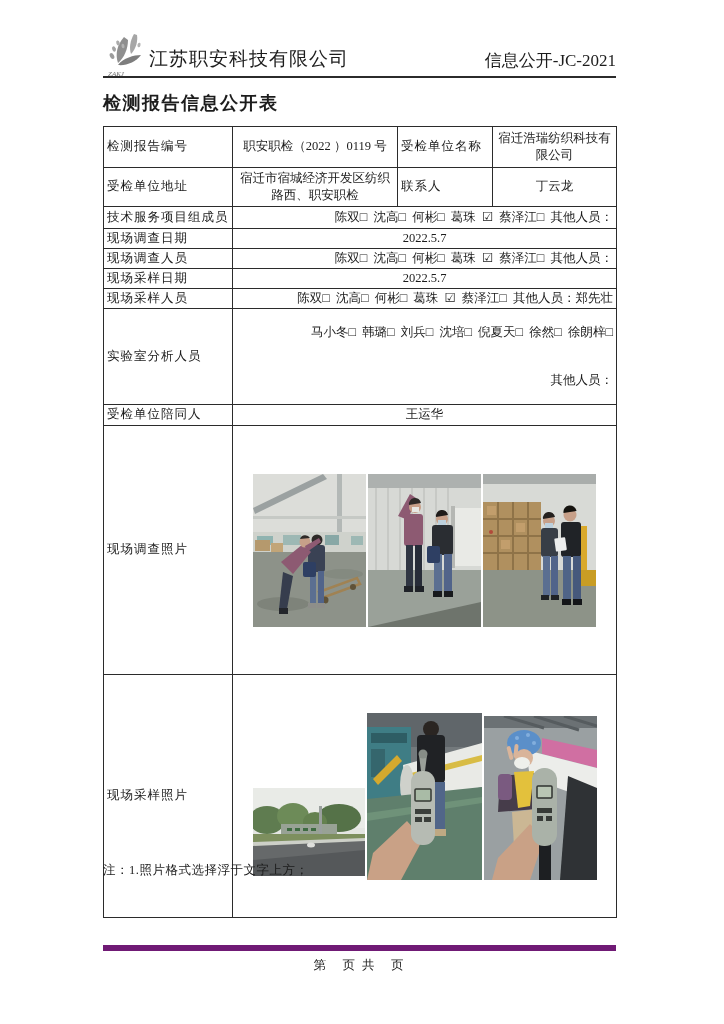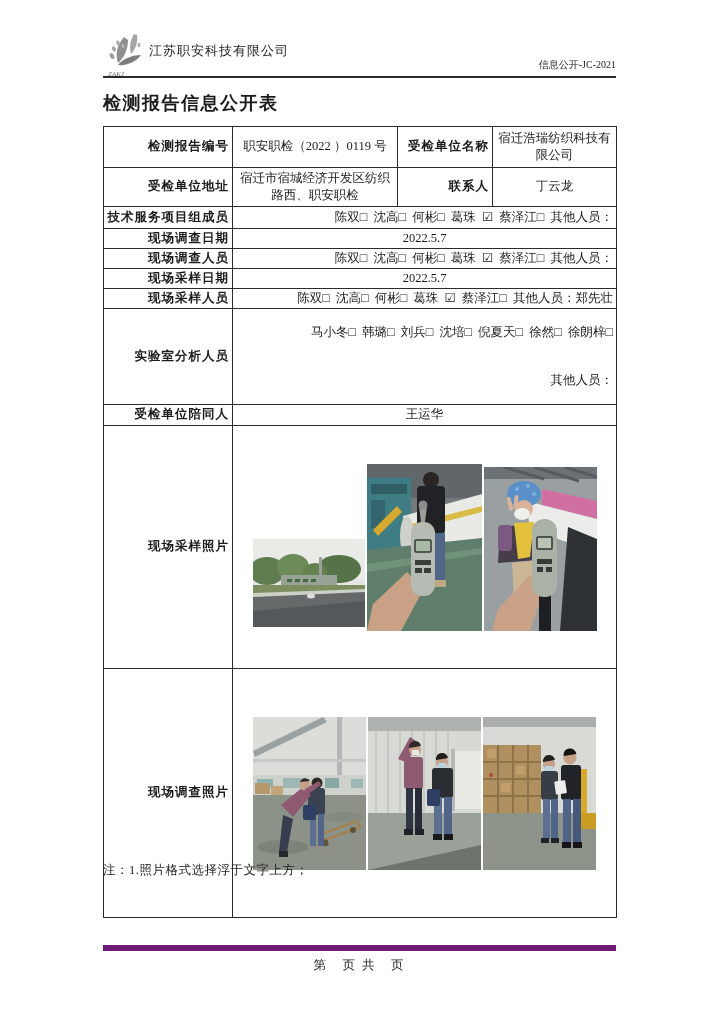--- a/index.html
+++ b/index.html
@@ -7,35 +7,35 @@
     width:724px;height:1024px;background:#ffffff;position:relative;overflow:hidden;
     font-family:"Liberation Serif","DejaVu Serif",serif;color:#1c1c1c;
   }
   .header{
     position:absolute;left:103px;top:30px;width:513px;height:46px;
     border-bottom:2px solid #2b2b2b;
     display:flex;justify-content:space-between;align-items:flex-end;
   }
   .brand{display:flex;align-items:flex-end;}
   .logo{width:46px;height:46px;position:relative;top:2px;}
-  .company-name{font-size:13px;letter-spacing:1px;padding-bottom:16px;}
-  .doc-code{font-size:10px;padding-bottom:4px;}
+  .company-name{font-size:19px;letter-spacing:1px;padding-bottom:4px;}
+  .doc-code{font-size:17px;padding-bottom:4px;}
   .page-title{
     position:absolute;left:103px;top:91px;width:513px;text-align:left;
     font-size:18px;font-weight:bold;letter-spacing:1.5px;
   }
   table.form{
     position:absolute;left:103px;top:126px;width:513px;
     border-collapse:collapse;table-layout:fixed;
   }
   table.form td{
     border:1px solid #2b2b2b;font-size:12.5px;line-height:1.4;
     padding:0 3px;vertical-align:middle;overflow:hidden;
   }
-  td.lbl{text-align:right;letter-spacing:1px;padding:0 1px;font-weight:bold;}
+  td.lbl{text-align:left;letter-spacing:1px;padding:0 1px;}
   td.ctr{text-align:center;}
   td.chk{padding-left:6px;word-spacing:3px;text-align:right;}
   .two-line{padding:15px 0;}
   .photo-strip{display:flex;justify-content:center;align-items:center;gap:2px;width:100%;}
   .photo-strip.bottom{align-items:flex-end;height:167px;}
   .photo{display:block;background:#eee;}
   .mb4{margin-bottom:4px;}
   .note{position:absolute;left:103px;top:862px;width:513px;font-size:12.5px;letter-spacing:0.5px;}
   .footer{
     position:absolute;left:103px;top:945px;width:513px;
@@ -109,105 +109,20 @@
   <tr>
     <td class="lbl" style="height:40px">实验室分析人员</td>
     <td class="chk" colspan="3">
       <div class="two-line">马小冬□ 韩璐□ 刘兵□ 沈培□ 倪夏天□ 徐然□ 徐朗梓□</div>
       <div class="two-line">其他人员：</div>
     </td>
   </tr>
   <tr>
     <td class="lbl" style="height:20px">受检单位陪同人</td>
     <td class="ctr" colspan="3">王运华</td>
-  </tr>
-
-  <tr>
-    <td class="lbl" style="height:242px">现场采样照片</td>
-    <td colspan="3">
-      <div class="photo-strip bottom">
-
-        <svg class="photo mb4" width="112" height="88" viewBox="0 0 112 88">
-          <rect width="112" height="88" fill="#e4e6e2"></rect>
-          <rect width="112" height="40" fill="#e9ebe7"></rect>
-          <ellipse cx="14" cy="32" rx="18" ry="14" fill="#5f7c50"></ellipse>
-          <ellipse cx="40" cy="28" rx="16" ry="13" fill="#6d8b58"></ellipse>
-          <ellipse cx="86" cy="30" rx="22" ry="14" fill="#557248"></ellipse>
-          <ellipse cx="62" cy="34" rx="12" ry="10" fill="#64814f"></ellipse>
-          <rect x="28" y="36" width="56" height="11" fill="#98a295"></rect>
-          <rect x="34" y="40" width="5" height="3" fill="#3e6b41"></rect>
-          <rect x="42" y="40" width="5" height="3" fill="#3e6b41"></rect>
-          <rect x="50" y="40" width="5" height="3" fill="#3e6b41"></rect>
-          <rect x="58" y="40" width="5" height="3" fill="#3e6b41"></rect>
-          <rect x="66" y="18" width="3" height="36" fill="#9aa09e"></rect>
-          <rect x="0" y="46" width="112" height="8" fill="#7d8f5e"></rect>
-          <polygon points="0,54 112,50 112,54 0,60" fill="#cdd0c8"></polygon>
-          <polygon points="0,58 112,53 112,88 0,88" fill="#66696a"></polygon>
-          <polygon points="0,72 112,62 112,88 0,88" fill="#55585a"></polygon>
-          <ellipse cx="58" cy="57" rx="4" ry="2.5" fill="#dedfdb"></ellipse>
-        </svg>
-
-        <svg class="photo" width="115" height="167" viewBox="0 0 115 167">
-          <rect width="115" height="167" fill="#73797c"></rect>
-          <rect width="115" height="34" fill="#60666a"></rect>
-          <rect x="0" y="14" width="44" height="72" fill="#3f7d85"></rect>
-          <rect x="4" y="20" width="36" height="10" fill="#2e5d64"></rect>
-          <rect x="4" y="36" width="14" height="28" fill="#35666d"></rect>
-          <polygon points="6,66 30,42 35,48 11,72" fill="#d4a92e"></polygon>
-          <polygon points="36,52 115,30 115,74 40,92" fill="#e9eae6"></polygon>
-          <polygon points="36,62 115,42 115,48 37,68" fill="#d8bc45"></polygon>
-          <ellipse cx="40" cy="72" rx="7" ry="20" fill="#cfd1cb"></ellipse>
-          <polygon points="0,86 115,74 115,167 0,167" fill="#5f7f6c"></polygon>
-          <polygon points="0,100 115,84 115,90 0,108" fill="#6f9279"></polygon>
-          <circle cx="64" cy="16" r="8" fill="#2a2522"></circle>
-          <rect x="50" y="22" width="28" height="48" rx="4" fill="#202225"></rect>
-          <rect x="54" y="69" width="11" height="48" fill="#5a7193"></rect>
-          <rect x="67" y="69" width="11" height="48" fill="#516689"></rect>
-          <rect x="53" y="116" width="12" height="7" fill="#c9b48e"></rect>
-          <rect x="67" y="116" width="12" height="7" fill="#bfa983"></rect>
-          <polygon points="0,167 34,167 56,126 40,108 6,140" fill="#c9a186"></polygon>
-          <rect x="44" y="58" width="24" height="74" rx="11" fill="#b6bbb3"></rect>
-          <polygon points="52,42 60,42 58,58 54,58" fill="#9aa099"></polygon>
-          <circle cx="56" cy="41" r="4.5" fill="#878d87"></circle>
-          <rect x="48" y="76" width="16" height="12" rx="1" fill="#a9bba6" stroke="#343833" stroke-width="1.5"></rect>
-          <rect x="48" y="96" width="16" height="5" fill="#3a3e3a"></rect>
-          <rect x="48" y="104" width="7" height="5" fill="#3a3e3a"></rect>
-          <rect x="57" y="104" width="7" height="5" fill="#3a3e3a"></rect>
-        </svg>
-
-        <svg class="photo" width="113" height="164" viewBox="0 0 113 164">
-          <rect width="113" height="164" fill="#9aa0a2"></rect>
-          <rect width="113" height="12" fill="#6b7174"></rect>
-          <path d="M20,0 L60,12 M50,0 L95,14 M80,0 L113,10" stroke="#565c5f" stroke-width="3"></path>
-          <polygon points="58,22 113,34 113,52 58,38" fill="#d06fa2"></polygon>
-          <polygon points="42,34 113,52 113,86 46,62" fill="#ecedea"></polygon>
-          <polygon points="84,60 113,72 113,164 76,164" fill="#2f3235"></polygon>
-          <ellipse cx="40" cy="27" rx="17" ry="13" fill="#5b8fc9"></ellipse>
-          <circle cx="33" cy="22" r="2" fill="#82aedd"></circle>
-          <circle cx="44" cy="19" r="2" fill="#82aedd"></circle>
-          <circle cx="50" cy="27" r="2" fill="#82aedd"></circle>
-          <circle cx="40" cy="42" r="9" fill="#d9b49a"></circle>
-          <ellipse cx="38" cy="47" rx="8" ry="6" fill="#eef0ec"></ellipse>
-          <rect x="24" y="30" width="4" height="14" rx="2" fill="#d9b49a" transform="rotate(-14 26 37)"></rect>
-          <rect x="30" y="28" width="4" height="14" rx="2" fill="#d9b49a" transform="rotate(6 32 35)"></rect>
-          <polygon points="16,60 64,56 66,92 14,96" fill="#463c4a"></polygon>
-          <polygon points="30,56 50,55 46,90 34,92" fill="#e3c13c"></polygon>
-          <rect x="14" y="58" width="14" height="26" rx="4" fill="#7a5a80"></rect>
-          <polygon points="28,96 62,92 64,126 30,130" fill="#cbb794"></polygon>
-          <polygon points="8,164 46,164 60,122 46,108 14,142" fill="#c9a186"></polygon>
-          <rect x="55" y="124" width="12" height="40" fill="#1d1f22"></rect>
-          <rect x="48" y="52" width="25" height="78" rx="12" fill="#aab2a8"></rect>
-          <rect x="53" y="70" width="15" height="12" rx="1" fill="#b9c6b4" stroke="#2f332f" stroke-width="1.5"></rect>
-          <rect x="53" y="92" width="15" height="5" fill="#373b37"></rect>
-          <rect x="53" y="100" width="6" height="5" fill="#373b37"></rect>
-          <rect x="62" y="100" width="6" height="5" fill="#373b37"></rect>
-        </svg>
-
-      </div>
-    </td>
   </tr>
 
   <tr>
     <td class="lbl" style="height:248px">现场调查照片</td>
     <td colspan="3">
       <div class="photo-strip">
 
         <svg class="photo" width="113" height="153" viewBox="0 0 113 153">
           <rect width="113" height="153" fill="#dcddd9"></rect>
           <polygon points="0,34 70,0 74,5 2,40" fill="#9ba1a1"></polygon>
@@ -295,18 +210,103 @@
           <rect x="80" y="82" width="8" height="44" fill="#4f6487"></rect>
           <rect x="90" y="82" width="8" height="44" fill="#46597c"></rect>
           <rect x="79" y="125" width="9" height="6" fill="#141619"></rect>
           <rect x="90" y="125" width="9" height="6" fill="#141619"></rect>
           <rect x="72" y="64" width="11" height="13" rx="1" fill="#eceded" transform="rotate(-8 77 70)"></rect>
         </svg>
 
       </div>
     </td>
   </tr>
+
+  <tr>
+    <td class="lbl" style="height:242px">现场采样照片</td>
+    <td colspan="3">
+      <div class="photo-strip bottom">
+
+        <svg class="photo mb4" width="112" height="88" viewBox="0 0 112 88">
+          <rect width="112" height="88" fill="#e4e6e2"></rect>
+          <rect width="112" height="40" fill="#e9ebe7"></rect>
+          <ellipse cx="14" cy="32" rx="18" ry="14" fill="#5f7c50"></ellipse>
+          <ellipse cx="40" cy="28" rx="16" ry="13" fill="#6d8b58"></ellipse>
+          <ellipse cx="86" cy="30" rx="22" ry="14" fill="#557248"></ellipse>
+          <ellipse cx="62" cy="34" rx="12" ry="10" fill="#64814f"></ellipse>
+          <rect x="28" y="36" width="56" height="11" fill="#98a295"></rect>
+          <rect x="34" y="40" width="5" height="3" fill="#3e6b41"></rect>
+          <rect x="42" y="40" width="5" height="3" fill="#3e6b41"></rect>
+          <rect x="50" y="40" width="5" height="3" fill="#3e6b41"></rect>
+          <rect x="58" y="40" width="5" height="3" fill="#3e6b41"></rect>
+          <rect x="66" y="18" width="3" height="36" fill="#9aa09e"></rect>
+          <rect x="0" y="46" width="112" height="8" fill="#7d8f5e"></rect>
+          <polygon points="0,54 112,50 112,54 0,60" fill="#cdd0c8"></polygon>
+          <polygon points="0,58 112,53 112,88 0,88" fill="#66696a"></polygon>
+          <polygon points="0,72 112,62 112,88 0,88" fill="#55585a"></polygon>
+          <ellipse cx="58" cy="57" rx="4" ry="2.5" fill="#dedfdb"></ellipse>
+        </svg>
+
+        <svg class="photo" width="115" height="167" viewBox="0 0 115 167">
+          <rect width="115" height="167" fill="#73797c"></rect>
+          <rect width="115" height="34" fill="#60666a"></rect>
+          <rect x="0" y="14" width="44" height="72" fill="#3f7d85"></rect>
+          <rect x="4" y="20" width="36" height="10" fill="#2e5d64"></rect>
+          <rect x="4" y="36" width="14" height="28" fill="#35666d"></rect>
+          <polygon points="6,66 30,42 35,48 11,72" fill="#d4a92e"></polygon>
+          <polygon points="36,52 115,30 115,74 40,92" fill="#e9eae6"></polygon>
+          <polygon points="36,62 115,42 115,48 37,68" fill="#d8bc45"></polygon>
+          <ellipse cx="40" cy="72" rx="7" ry="20" fill="#cfd1cb"></ellipse>
+          <polygon points="0,86 115,74 115,167 0,167" fill="#5f7f6c"></polygon>
+          <polygon points="0,100 115,84 115,90 0,108" fill="#6f9279"></polygon>
+          <circle cx="64" cy="16" r="8" fill="#2a2522"></circle>
+          <rect x="50" y="22" width="28" height="48" rx="4" fill="#202225"></rect>
+          <rect x="54" y="69" width="11" height="48" fill="#5a7193"></rect>
+          <rect x="67" y="69" width="11" height="48" fill="#516689"></rect>
+          <rect x="53" y="116" width="12" height="7" fill="#c9b48e"></rect>
+          <rect x="67" y="116" width="12" height="7" fill="#bfa983"></rect>
+          <polygon points="0,167 34,167 56,126 40,108 6,140" fill="#c9a186"></polygon>
+          <rect x="44" y="58" width="24" height="74" rx="11" fill="#b6bbb3"></rect>
+          <polygon points="52,42 60,42 58,58 54,58" fill="#9aa099"></polygon>
+          <circle cx="56" cy="41" r="4.5" fill="#878d87"></circle>
+          <rect x="48" y="76" width="16" height="12" rx="1" fill="#a9bba6" stroke="#343833" stroke-width="1.5"></rect>
+          <rect x="48" y="96" width="16" height="5" fill="#3a3e3a"></rect>
+          <rect x="48" y="104" width="7" height="5" fill="#3a3e3a"></rect>
+          <rect x="57" y="104" width="7" height="5" fill="#3a3e3a"></rect>
+        </svg>
+
+        <svg class="photo" width="113" height="164" viewBox="0 0 113 164">
+          <rect width="113" height="164" fill="#9aa0a2"></rect>
+          <rect width="113" height="12" fill="#6b7174"></rect>
+          <path d="M20,0 L60,12 M50,0 L95,14 M80,0 L113,10" stroke="#565c5f" stroke-width="3"></path>
+          <polygon points="58,22 113,34 113,52 58,38" fill="#d06fa2"></polygon>
+          <polygon points="42,34 113,52 113,86 46,62" fill="#ecedea"></polygon>
+          <polygon points="84,60 113,72 113,164 76,164" fill="#2f3235"></polygon>
+          <ellipse cx="40" cy="27" rx="17" ry="13" fill="#5b8fc9"></ellipse>
+          <circle cx="33" cy="22" r="2" fill="#82aedd"></circle>
+          <circle cx="44" cy="19" r="2" fill="#82aedd"></circle>
+          <circle cx="50" cy="27" r="2" fill="#82aedd"></circle>
+          <circle cx="40" cy="42" r="9" fill="#d9b49a"></circle>
+          <ellipse cx="38" cy="47" rx="8" ry="6" fill="#eef0ec"></ellipse>
+          <rect x="24" y="30" width="4" height="14" rx="2" fill="#d9b49a" transform="rotate(-14 26 37)"></rect>
+          <rect x="30" y="28" width="4" height="14" rx="2" fill="#d9b49a" transform="rotate(6 32 35)"></rect>
+          <polygon points="16,60 64,56 66,92 14,96" fill="#463c4a"></polygon>
+          <polygon points="30,56 50,55 46,90 34,92" fill="#e3c13c"></polygon>
+          <rect x="14" y="58" width="14" height="26" rx="4" fill="#7a5a80"></rect>
+          <polygon points="28,96 62,92 64,126 30,130" fill="#cbb794"></polygon>
+          <polygon points="8,164 46,164 60,122 46,108 14,142" fill="#c9a186"></polygon>
+          <rect x="55" y="124" width="12" height="40" fill="#1d1f22"></rect>
+          <rect x="48" y="52" width="25" height="78" rx="12" fill="#aab2a8"></rect>
+          <rect x="53" y="70" width="15" height="12" rx="1" fill="#b9c6b4" stroke="#2f332f" stroke-width="1.5"></rect>
+          <rect x="53" y="92" width="15" height="5" fill="#373b37"></rect>
+          <rect x="53" y="100" width="6" height="5" fill="#373b37"></rect>
+          <rect x="62" y="100" width="6" height="5" fill="#373b37"></rect>
+        </svg>
+
+      </div>
+    </td>
+  </tr>
 </tbody>
   </table>
 
 <div class="note">注：1.照片格式选择浮于文字上方；</div>
 
 <div class="footer">第　页 共　页</div>
 
 </body></html>

